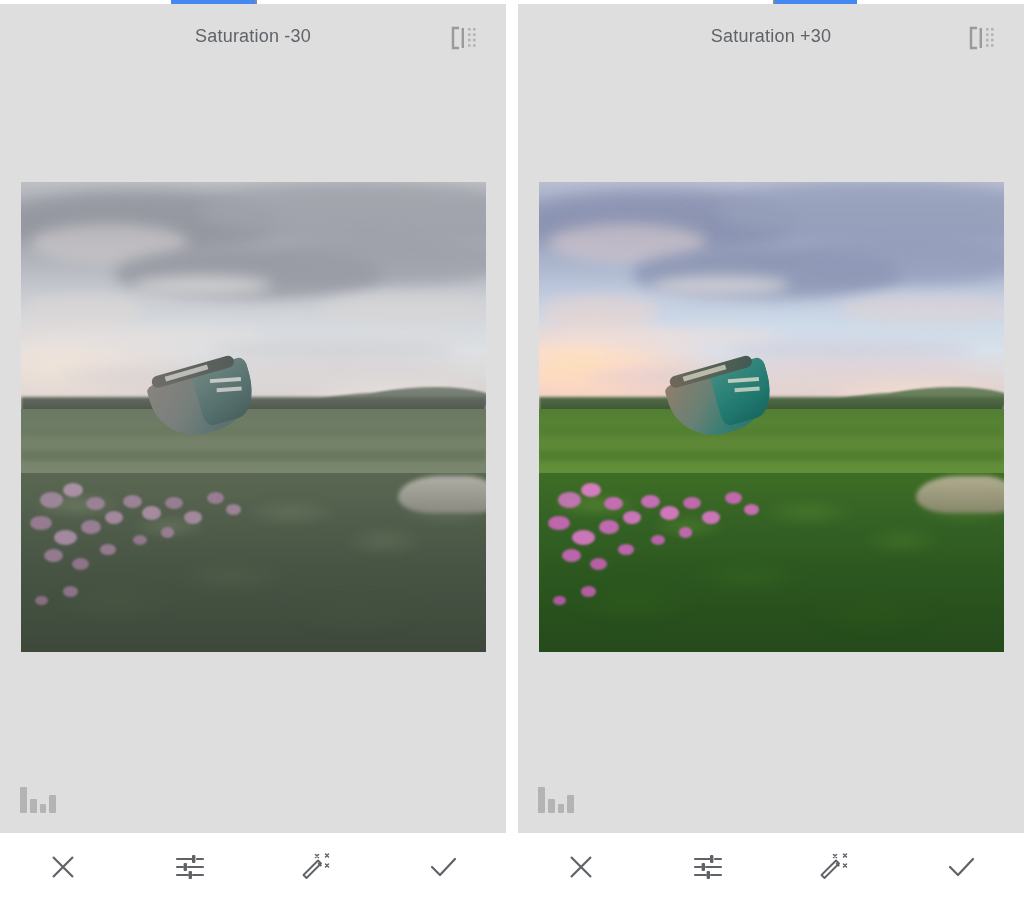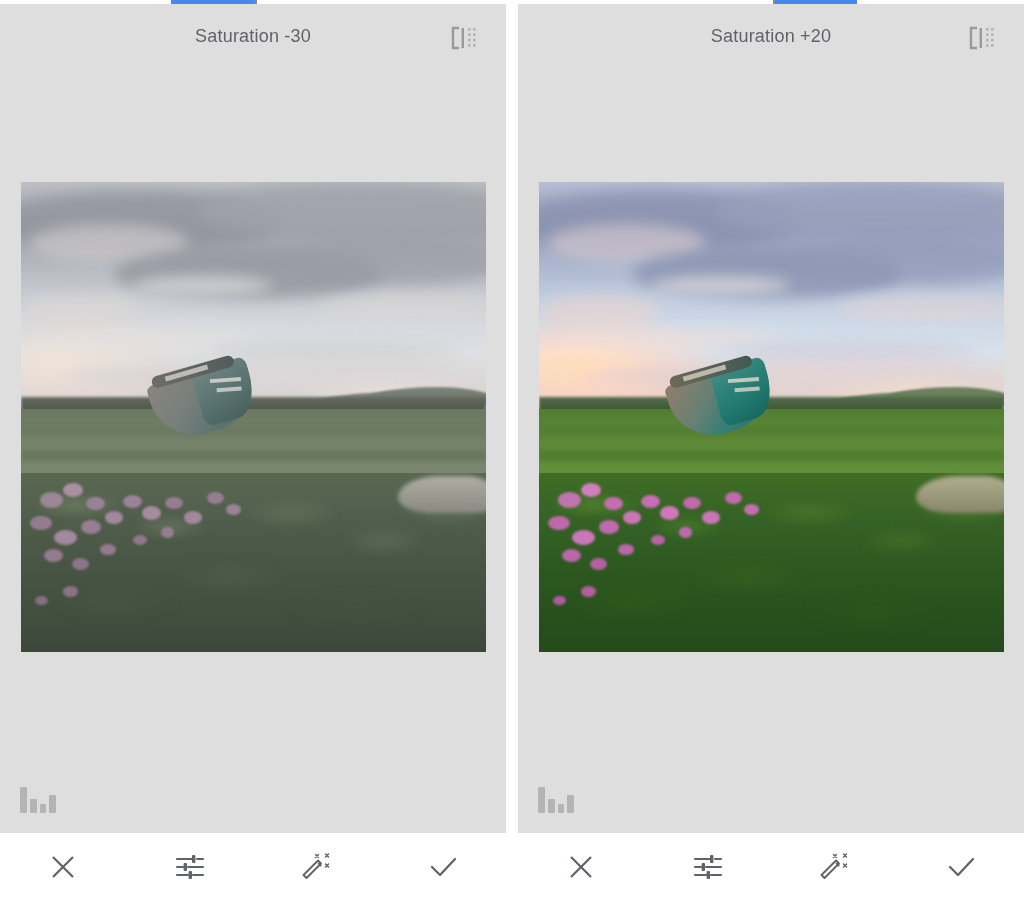--- a/index.html
+++ b/index.html
@@ -303,21 +303,21 @@
     <div class="gap"></div>
 
     <div class="panel right">
 
       <div class="top-strip">
         <div class="slider-fill"></div>
         <div class="slider-thumb"></div>
       </div>
 
       <div class="titlebar">
-        <div class="title-text">Saturation +20</div>
+        <div class="title-text">Saturation +30</div>
         <div class="compare-btn">
           <svg width="26" height="24" viewBox="0 0 26 24" aria-hidden="true">
             <path d="M9 2 H3 V22 H9" fill="none" stroke="#9a9a9a" stroke-width="2.4"></path>
             <rect x="11.6" y="2" width="2.4" height="20" fill="#9a9a9a"></rect>
             <g fill="#b4b4b4">
               <rect x="18" y="2" width="2.6" height="2.6"></rect>
               <rect x="23" y="2" width="2.6" height="2.6"></rect>
               <rect x="18" y="7.4" width="2.6" height="2.6"></rect>
               <rect x="23" y="7.4" width="2.6" height="2.6"></rect>
               <rect x="18" y="12.8" width="2.6" height="2.6"></rect>

